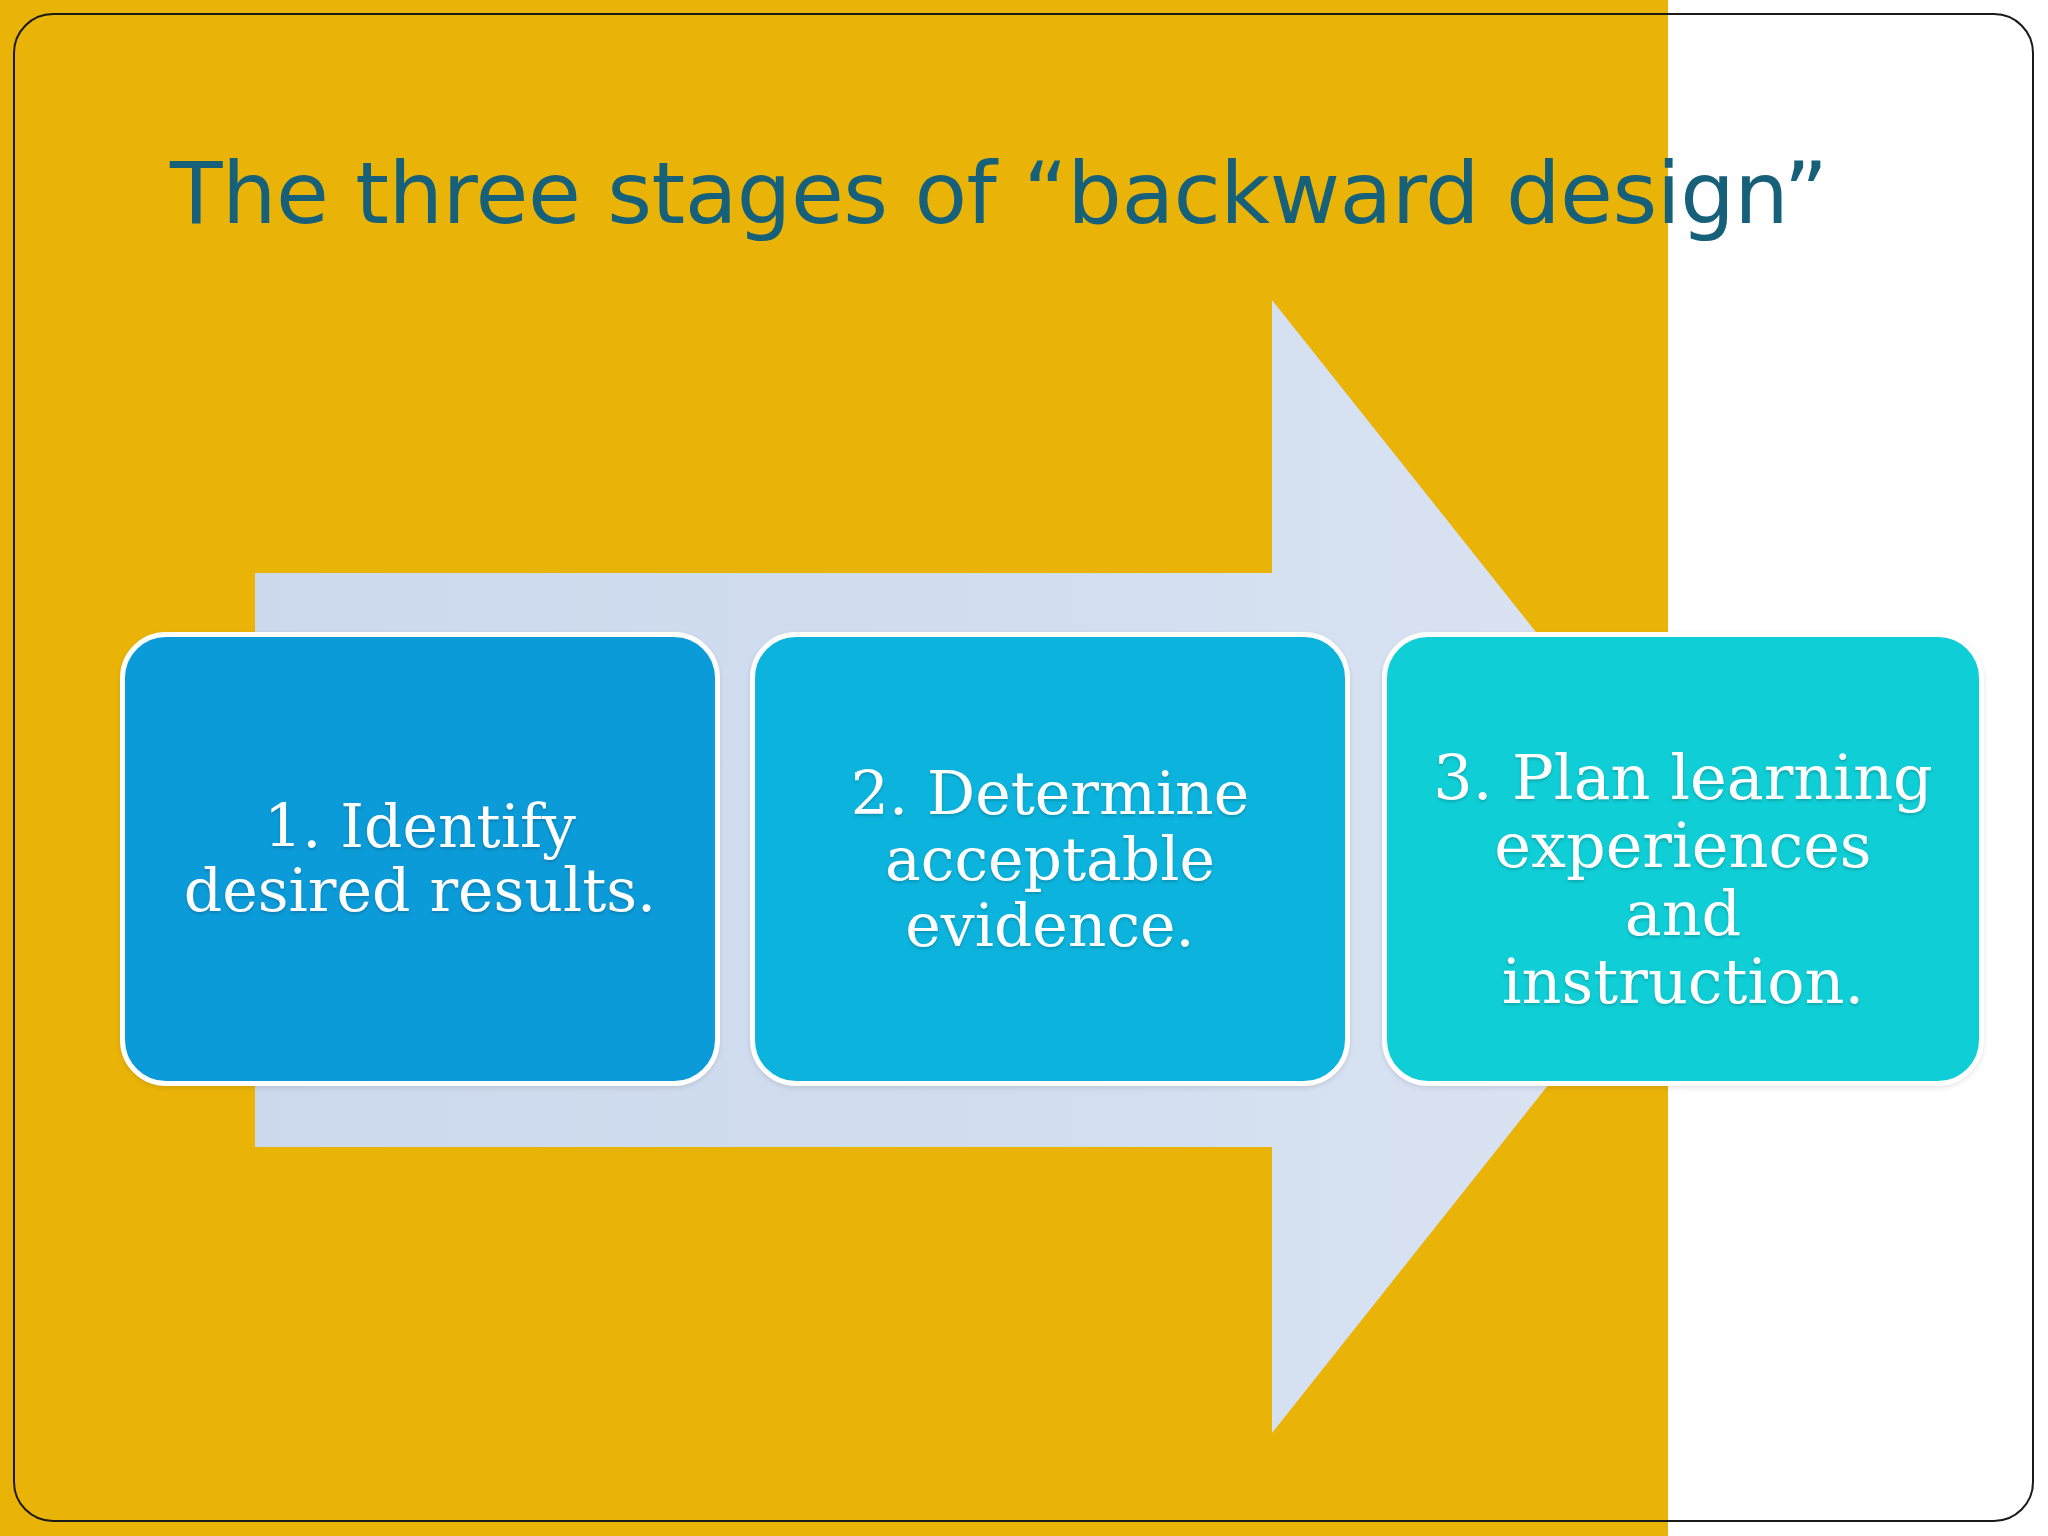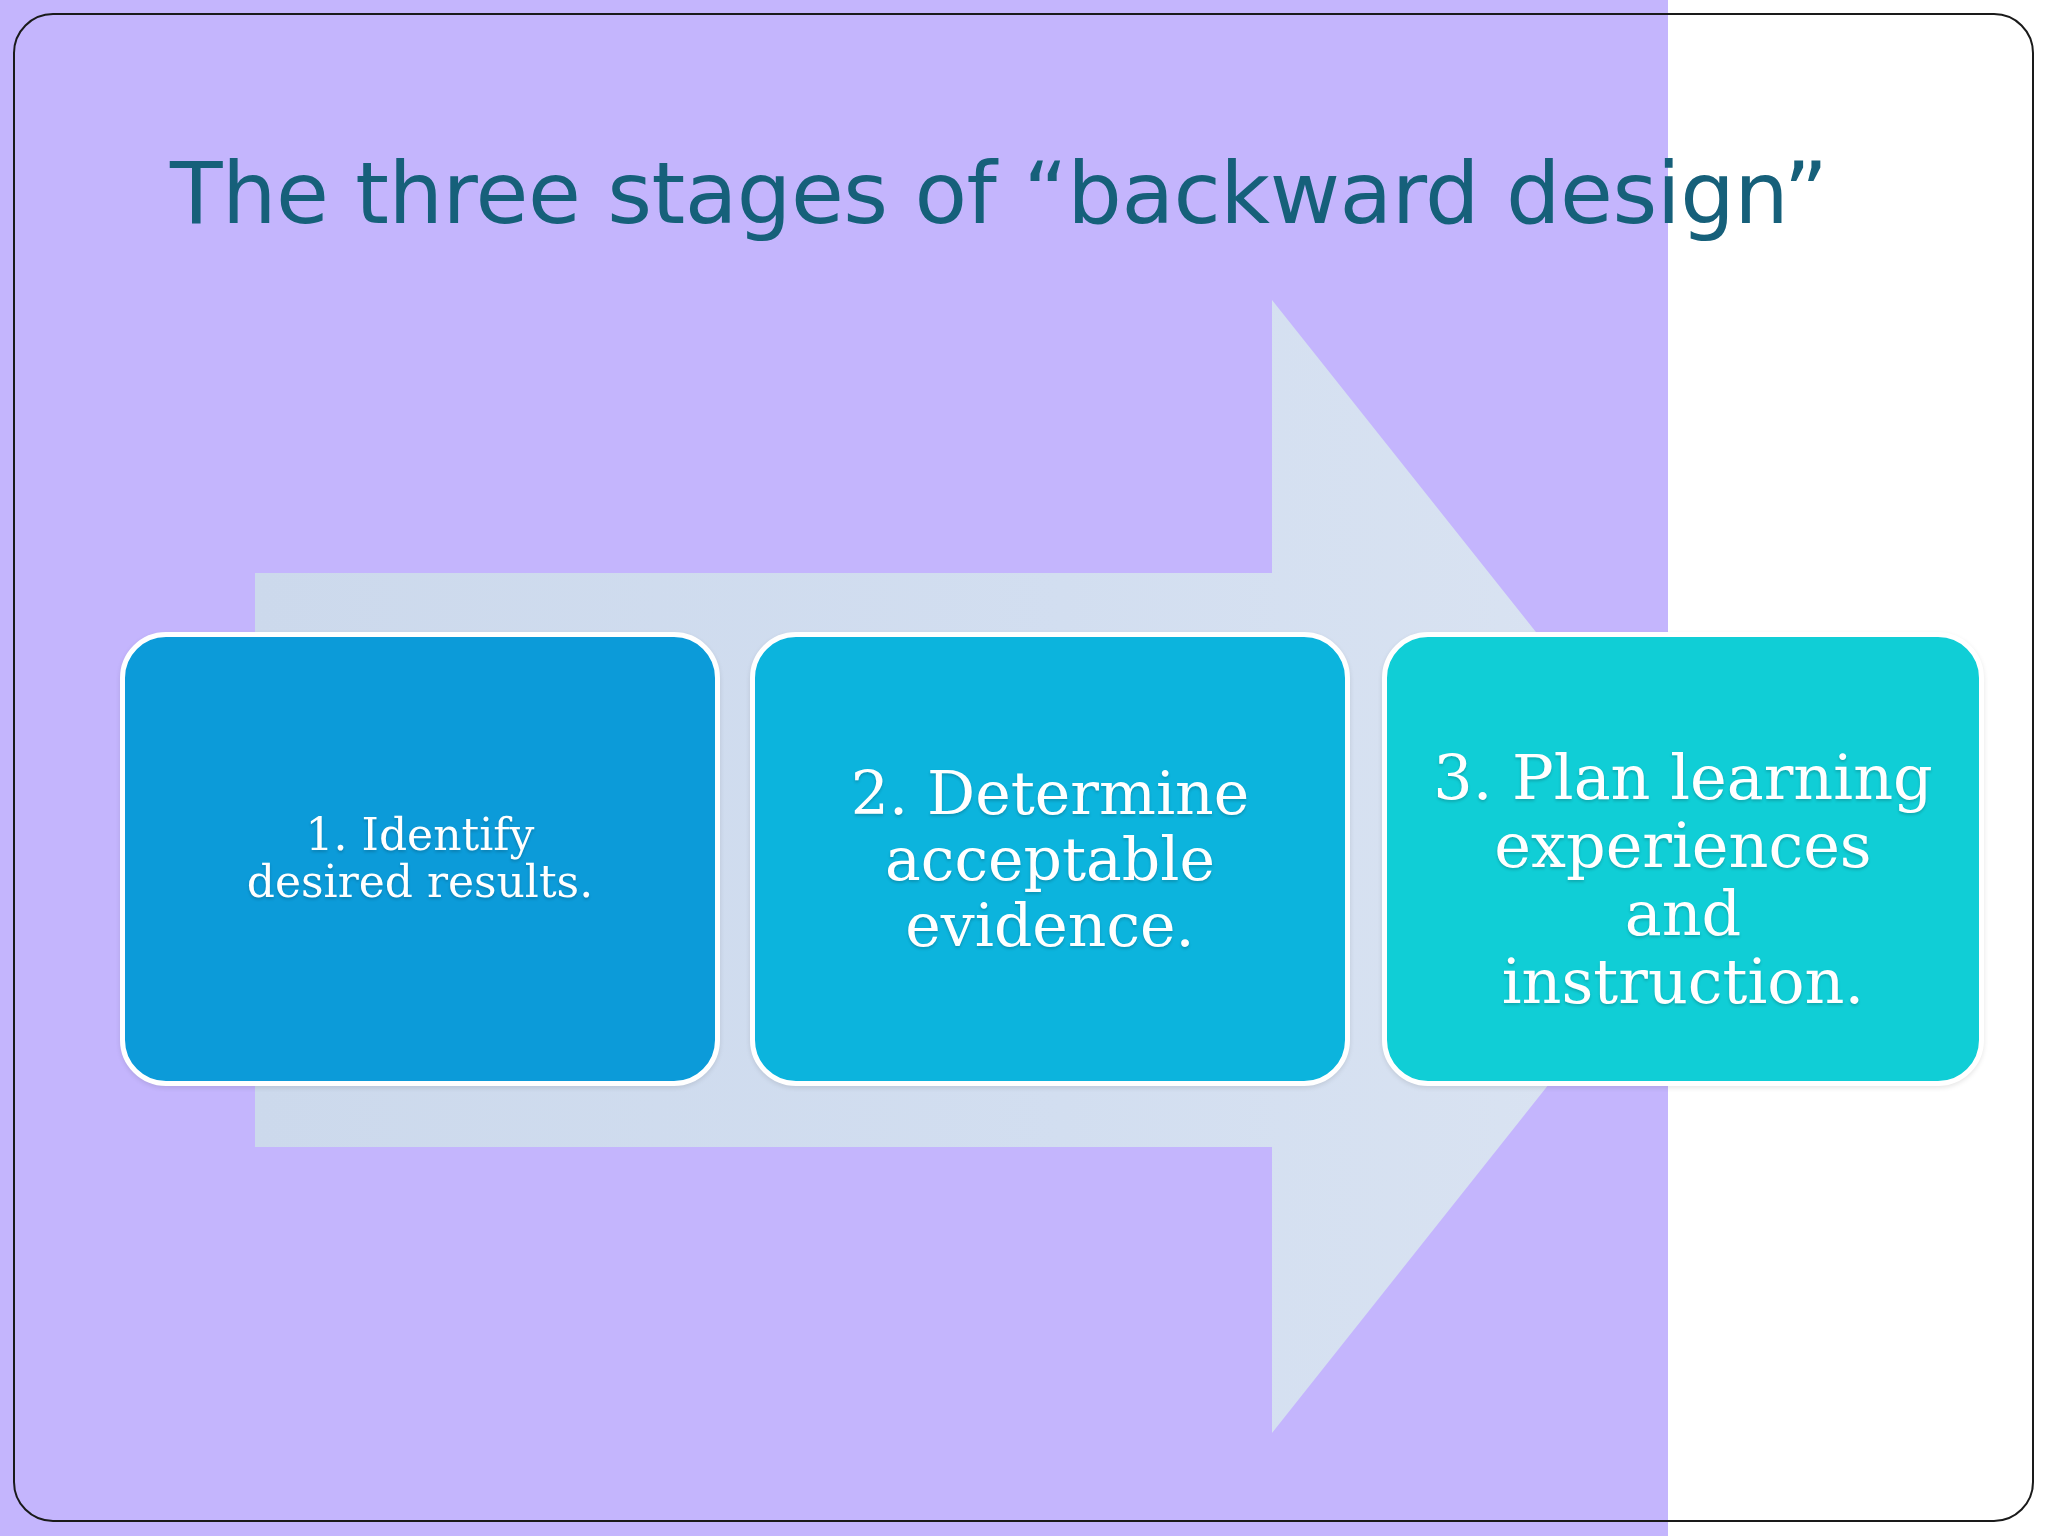--- a/index.html
+++ b/index.html
@@ -12,21 +12,21 @@
     width: 2048px;
     height: 1536px;
     overflow: hidden;
     font-family: "Liberation Sans", sans-serif;
   }
 
   #slide {
     position: relative;
     width: 1668px;
     height: 1536px;
-    background: #c4b5fd;
+    background: #eab308;
     box-sizing: border-box;
   }
 
   
   #slide-frame {
     position: absolute;
     left: 13px;
     top: 13px;
     width: 2021px;
     height: 1509px;
@@ -94,21 +94,21 @@
     left: 1382px;
     width: 602px;
     background: #10ced6;
   }
 
   .stage-label {
     display: block;
     width: 100%;
     text-shadow: 0 2px 3px rgba(0,0,0,0.18);
   }
-  #stage-label-1 { font-size: 44px; line-height: 1.06; }
+  #stage-label-1 { font-size: 60px; line-height: 1.06; }
   #stage-label-2 { font-size: 60px; line-height: 1.10; }
   #stage-label-3 { font-size: 62px; line-height: 1.10; }
 </style>
 </head>
 <body>
 
 <div id="slide">
 
   <div id="slide-frame"></div>
 

